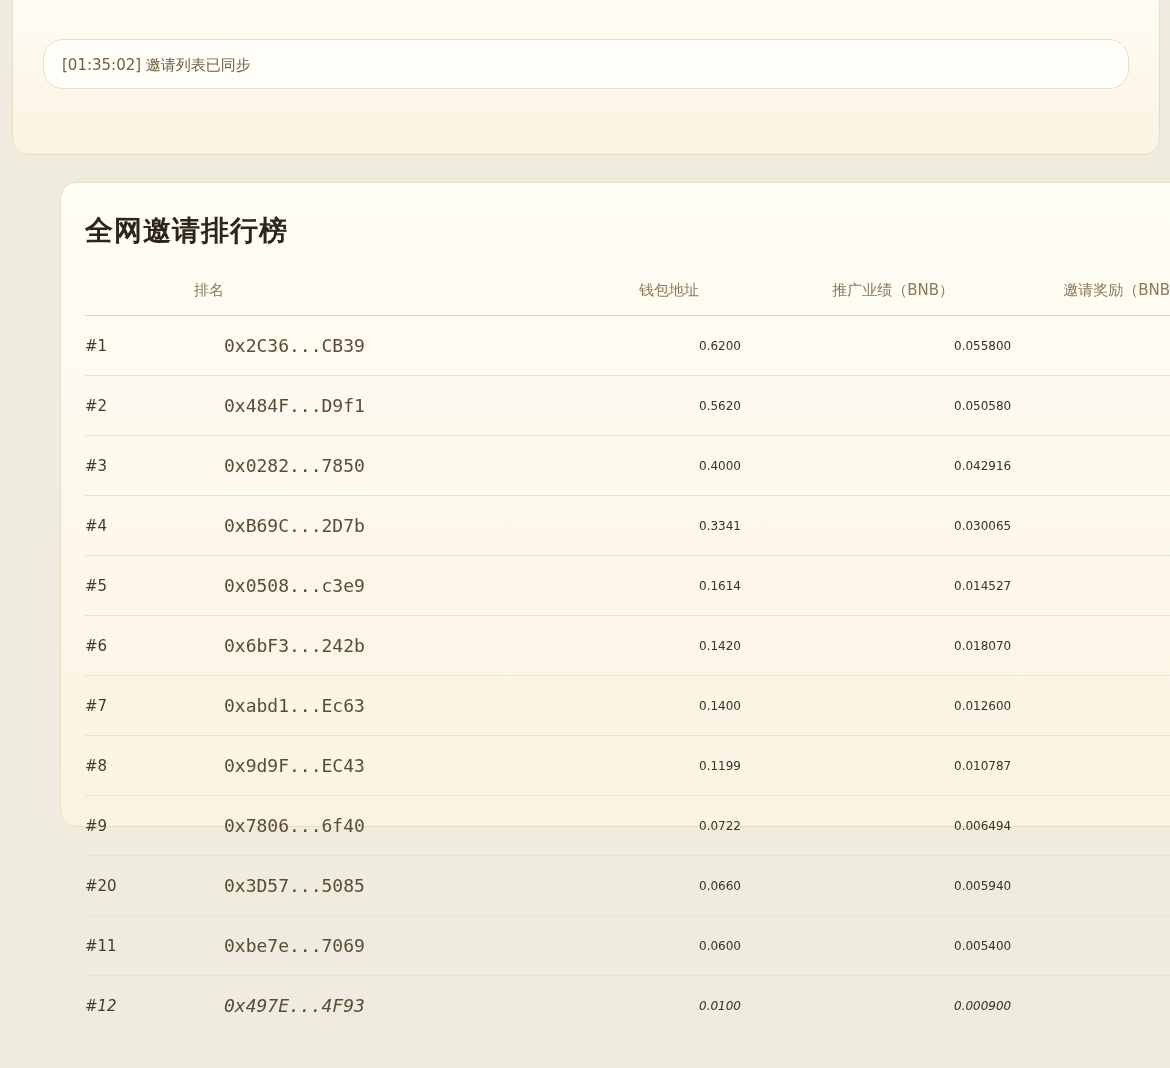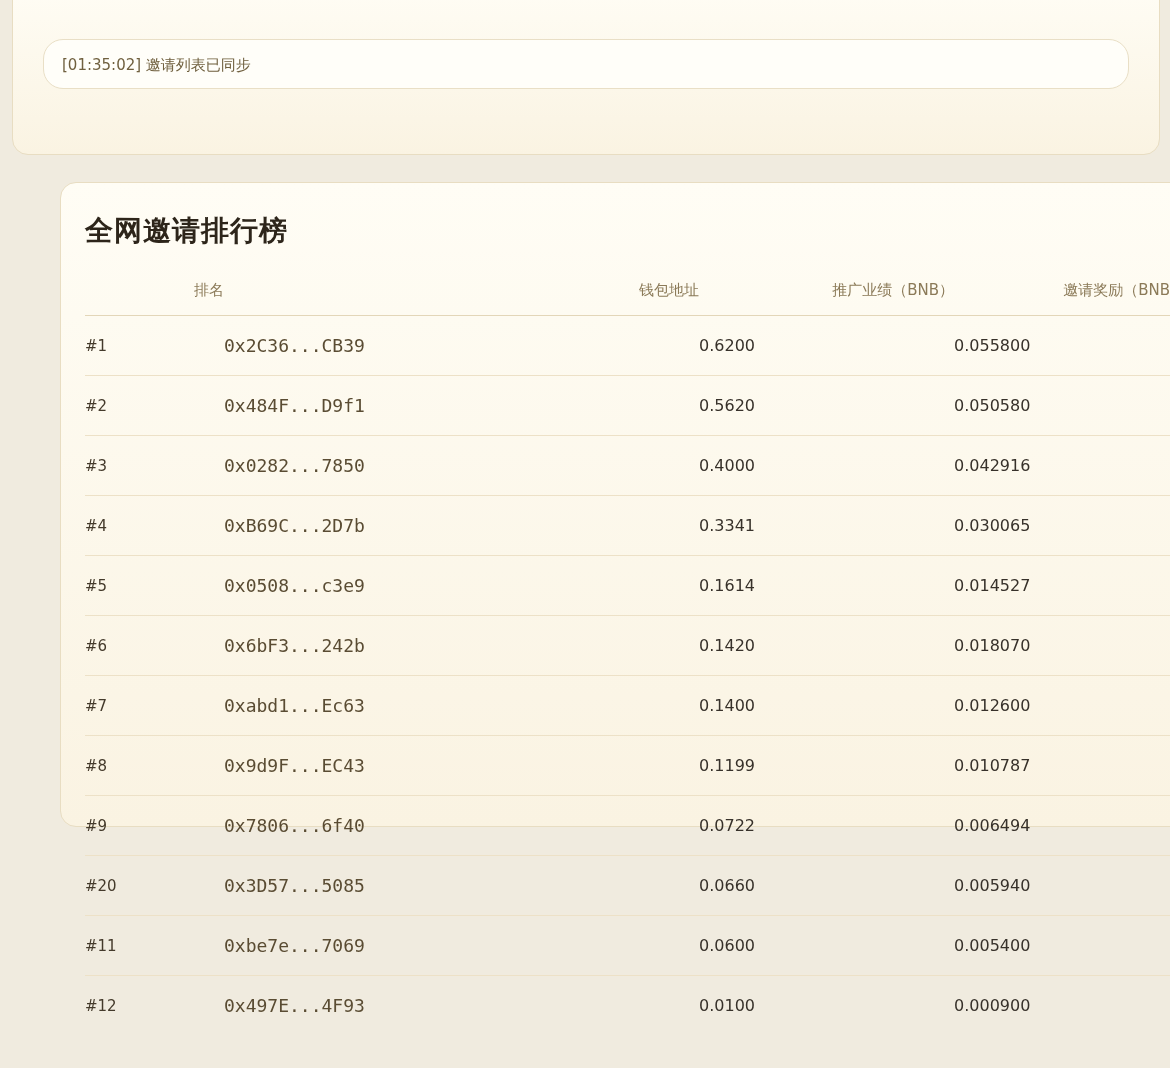--- a/index.html
+++ b/index.html
@@ -79,32 +79,32 @@
     padding:0 0 15px 0;
     border-bottom:1px solid var(--header-border);
     white-space:nowrap;
   }
   td{
     border-bottom:1px solid var(--row-border);
     height:60px;
     vertical-align:middle;
     white-space:nowrap;
   }
-  tr.board-row:last-child td{border-bottom:none;}
+  tr.board-row:last-child td{border-bottom:none;font-style:italic;}
   .cell-rank{
     font-size:15px;
     color:var(--rank-color);
   }
   .cell-address{
     font-family:"DejaVu Sans Mono","Liberation Mono",monospace;
     font-size:18px;
     color:var(--address-color);
   }
   .cell-perf,.cell-reward{
-    font-size:16px;
+    font-size:12px;
     color:var(--value-color);
   }
 </style>
 </head>
 <body>
 
 <div class="page">
 
   <section class="card card-activity">
     <div class="log-box">

